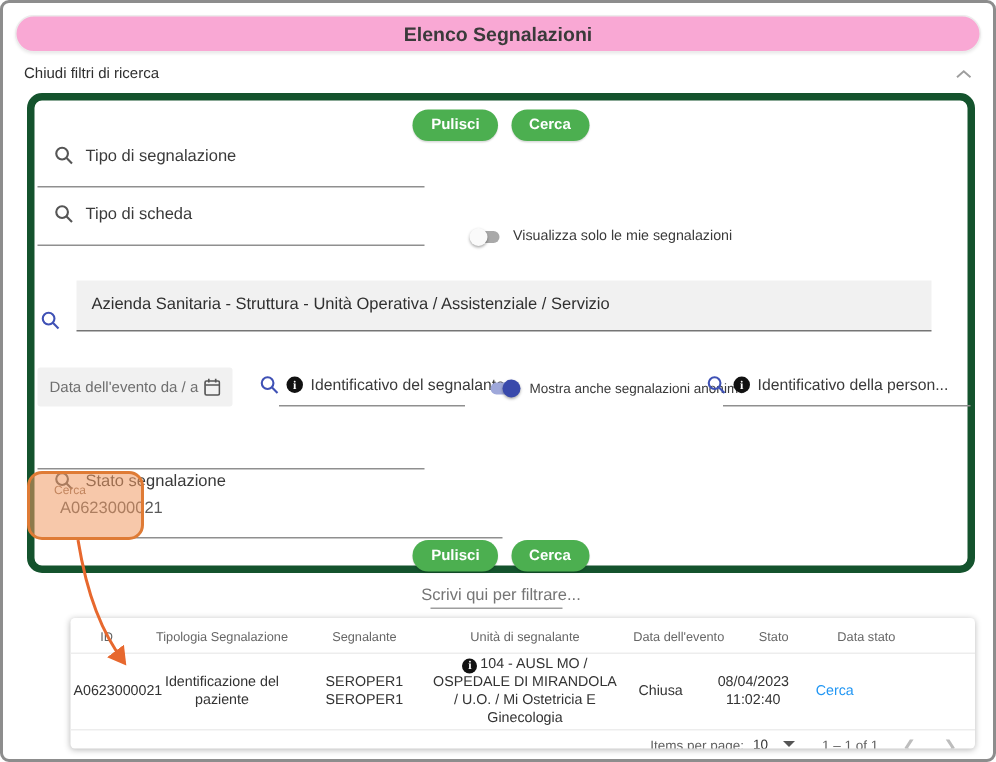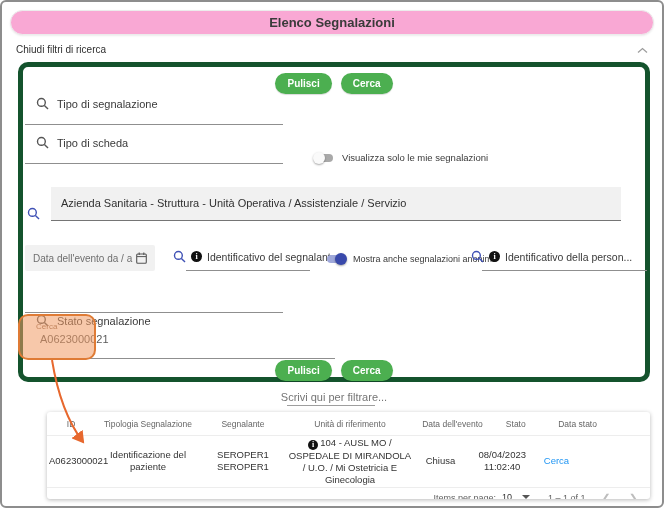--- a/index.html
+++ b/index.html
@@ -214,21 +214,21 @@
   <div class="quick-filter">
     <span class="quick-filter-text">Scrivi qui per filtrare...</span>
   </div>
   <div class="quick-underline"></div>
 
   <div class="table-card">
     <div class="t-row t-head">
       <div class="t-cell c-id">ID</div>
       <div class="t-cell c-tip">Tipologia Segnalazione</div>
       <div class="t-cell c-seg">Segnalante</div>
-      <div class="t-cell c-uni">Unità di riferimento</div>
+      <div class="t-cell c-uni">Unità di segnalante</div>
       <div class="t-cell c-dev">Data dell'evento</div>
       <div class="t-cell c-sta">Stato</div>
       <div class="t-cell c-dst">Data stato</div>
       <div class="t-cell c-act"></div>
     </div>
     <div class="t-row t-body">
       <div class="t-cell c-id">A0623000021</div>
       <div class="t-cell c-tip">Identificazione del paziente</div>
       <div class="t-cell c-seg">SEROPER1 SEROPER1</div>
       <div class="t-cell c-uni uni-cell"><span class="icon-info">i</span><span>104 - AUSL MO / OSPEDALE DI MIRANDOLA / U.O. / Mi Ostetricia E Ginecologia</span></div>

